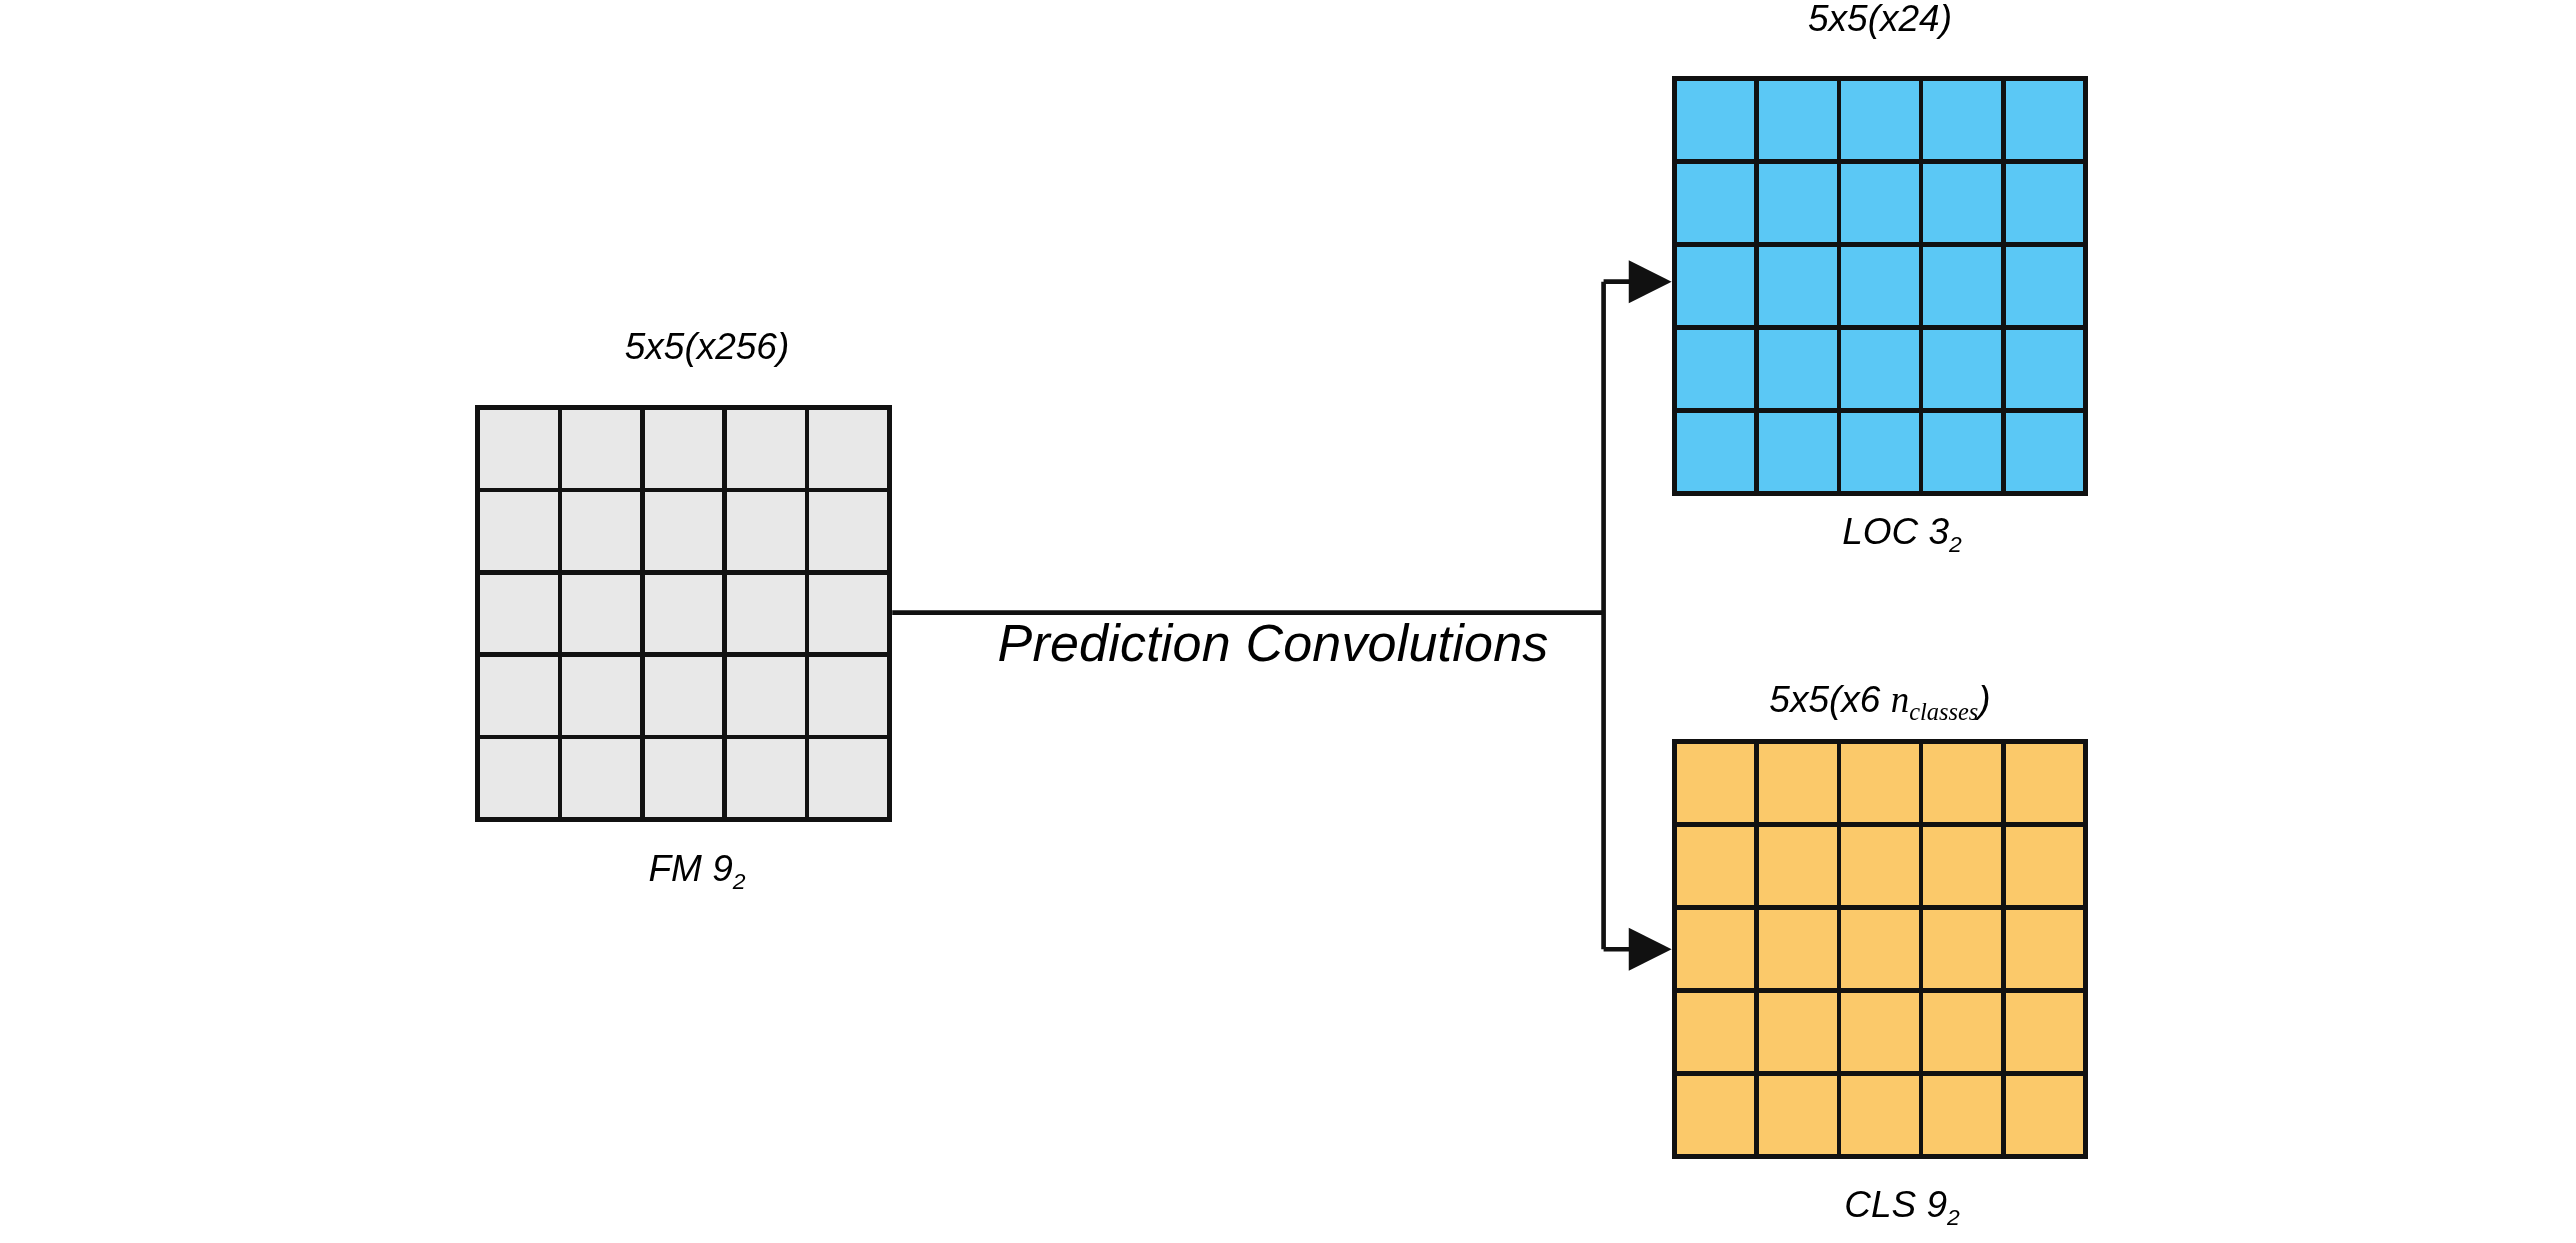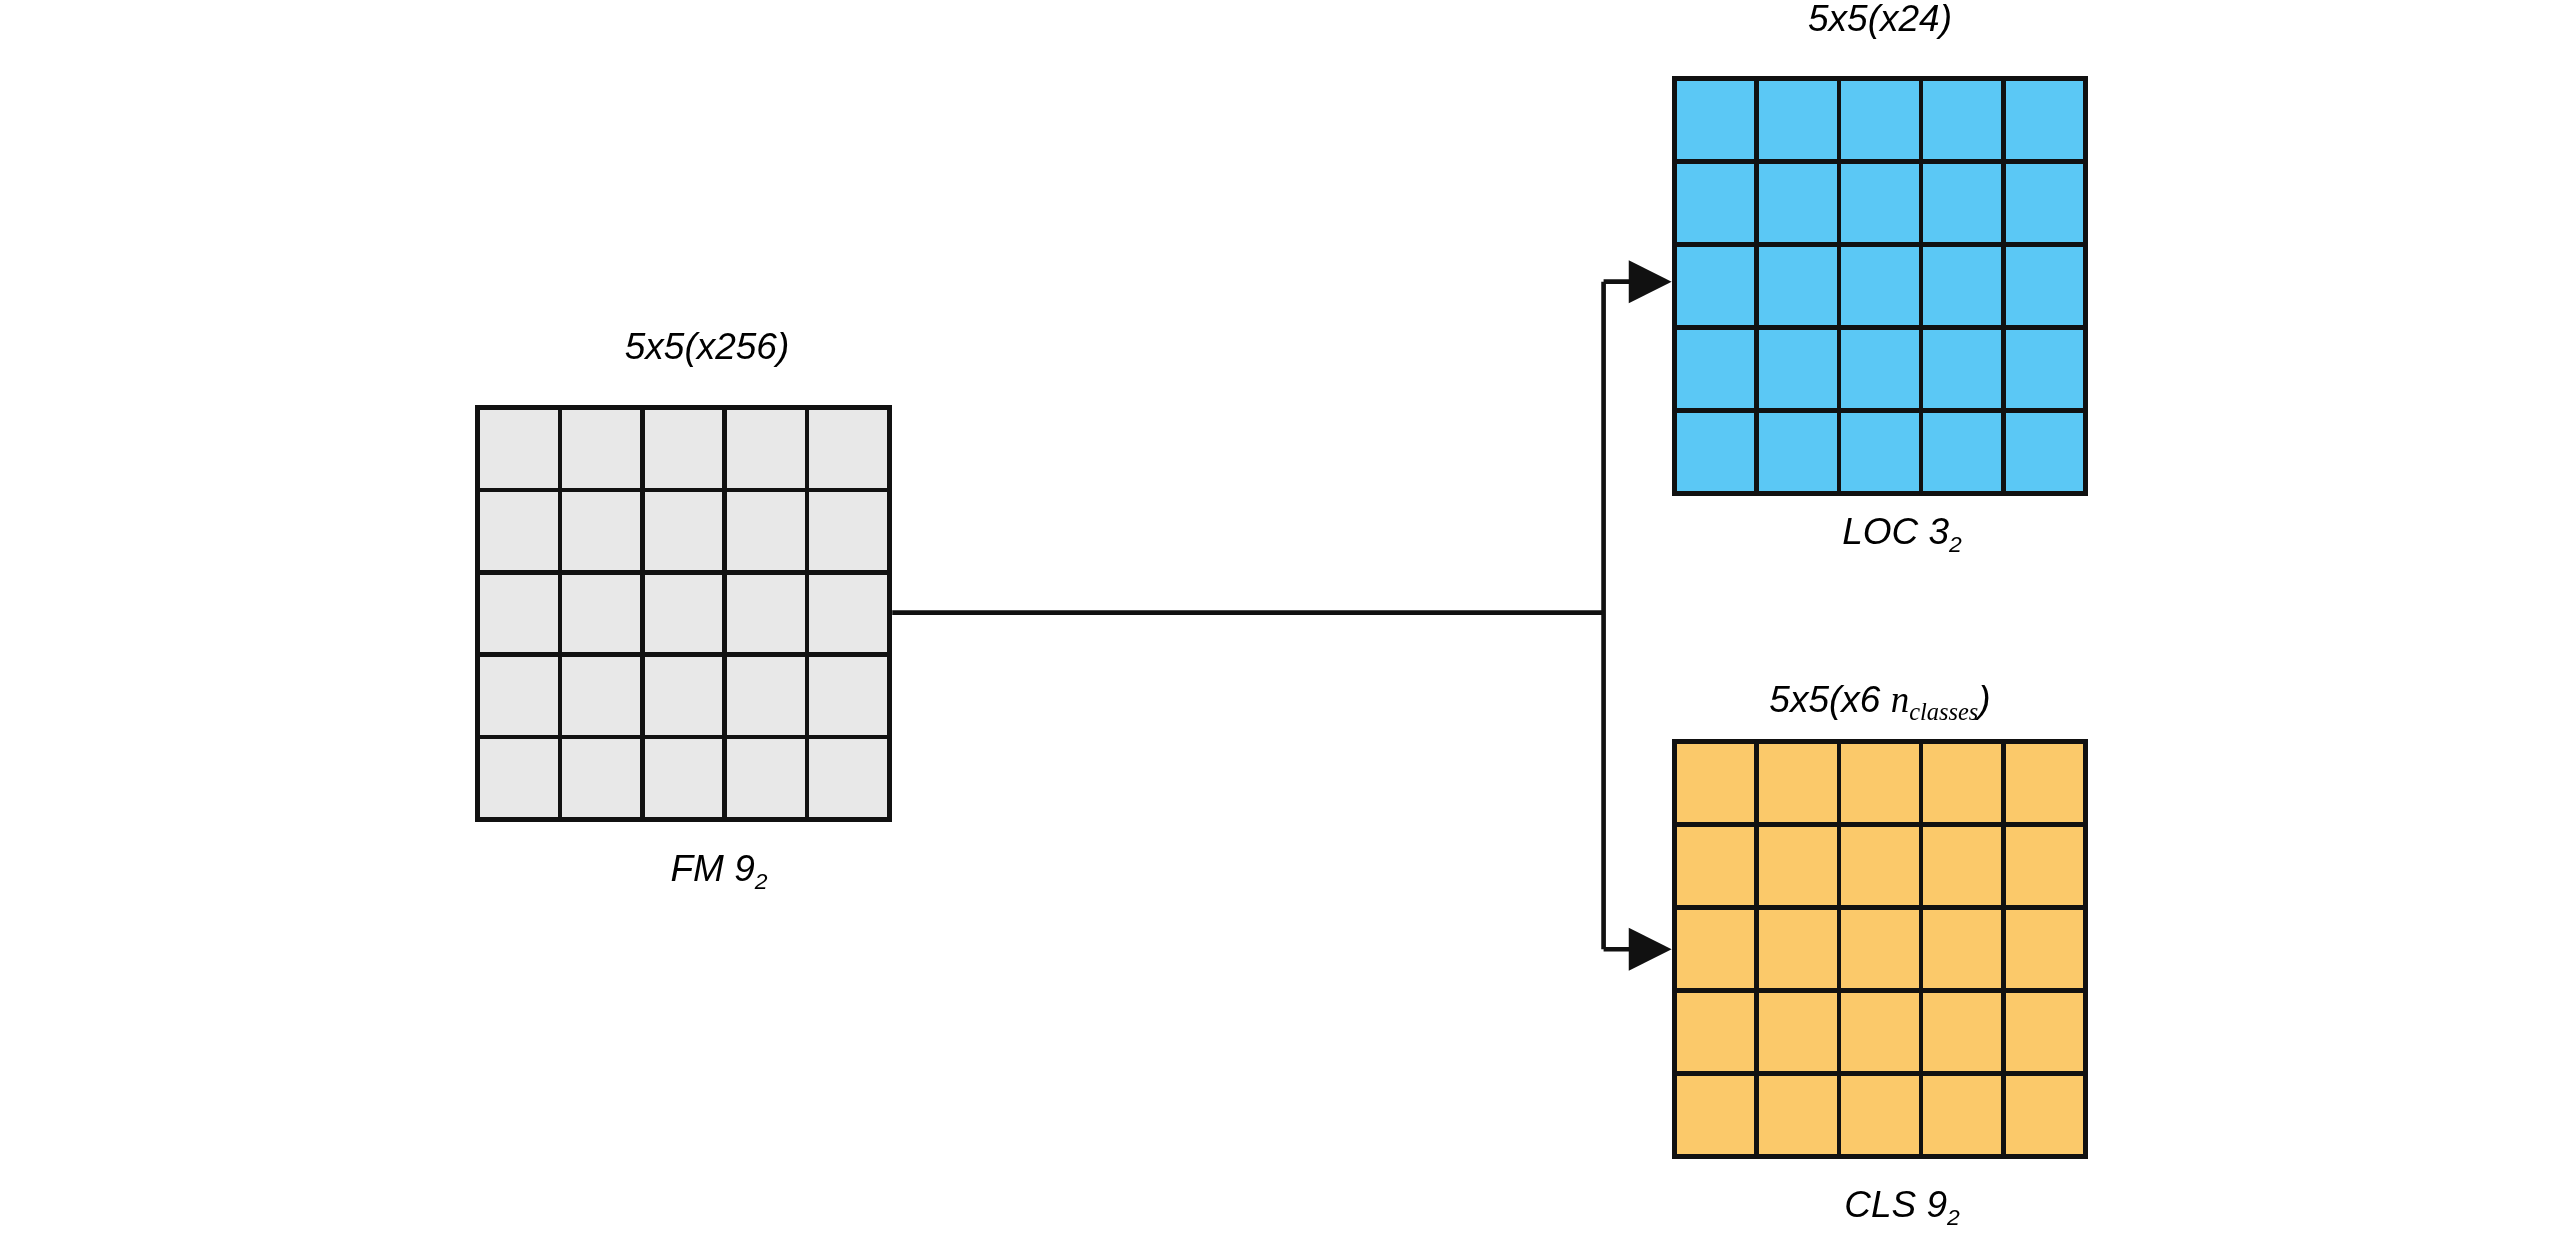--- a/index.html
+++ b/index.html
@@ -67,21 +67,21 @@
     font-style: italic;
     white-space: nowrap;
     line-height: 1;
   }
   .label.center {
     transform: translateX(-50%);
     text-align: left;
   }
 
   #label-fm-top   { left: 707px;  top: 328px;  font-size: 37px; }
-  #label-fm-bot   { left: 697px;  top: 850px;  font-size: 37px; margin-left: 22px; }
+  #label-fm-bot   { left: 697px;  top: 850px;  font-size: 37px; }
   #label-loc-top  { left: 1880px; top: 0px;    font-size: 37px; }
   #label-loc-bot  { left: 1902px; top: 513px;  font-size: 37px; }
   #label-cls-top  { left: 1880px; top: 681px;  font-size: 37px; }
   #label-cls-bot  { left: 1902px; top: 1186px; font-size: 37px; }
 
   #label-conv {
     left: 1273px;
     top: 643px;
     font-size: 52px;
     letter-spacing: 0.2px;
@@ -162,20 +162,21 @@
     <div class="cell"></div>
     <div class="cell"></div>
     <div class="cell"></div>
     <div class="cell"></div>
     <div class="cell"></div>
     <div class="cell"></div>
   </div>
 
   <div class="label center" id="label-fm-bot"><span>FM 9</span><span class="sub">2</span></div>
 
+  <div class="label" id="label-conv">Prediction Convolutions</div>
 
   <div class="label center" id="label-loc-top">5x5(x24)</div>
 
   <div class="grid" id="grid-loc">
     <div class="cell"></div>
     <div class="cell"></div>
     <div class="cell"></div>
     <div class="cell"></div>
     <div class="cell"></div>
     <div class="cell"></div>

